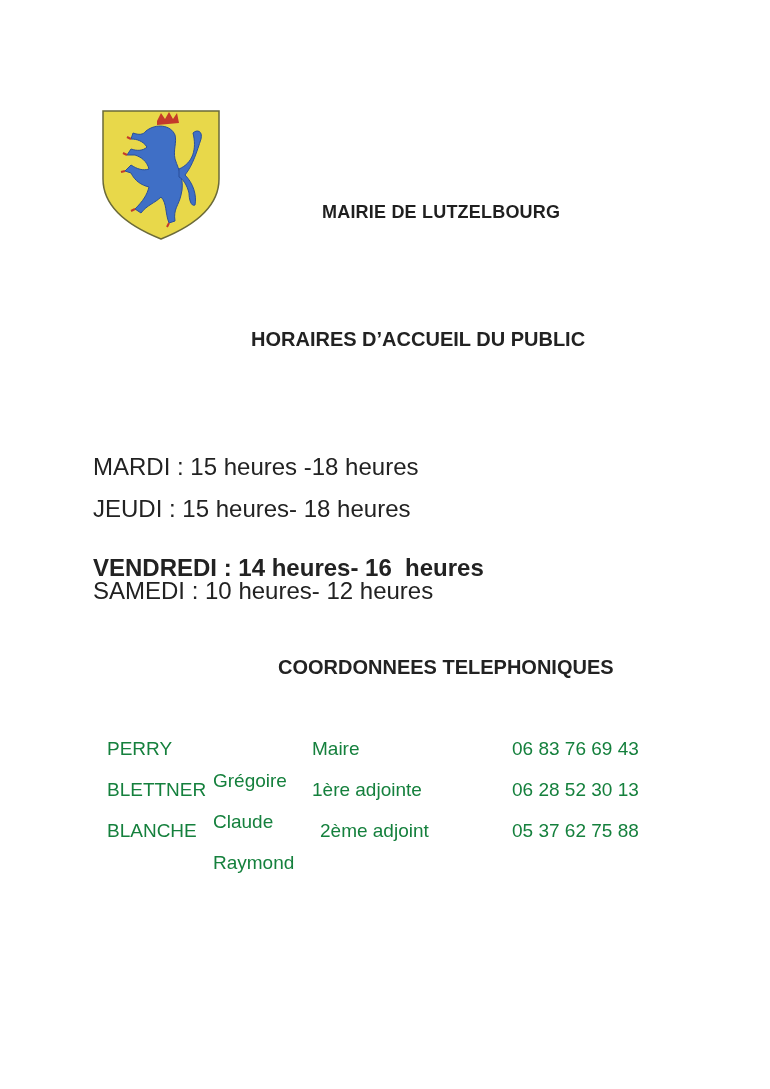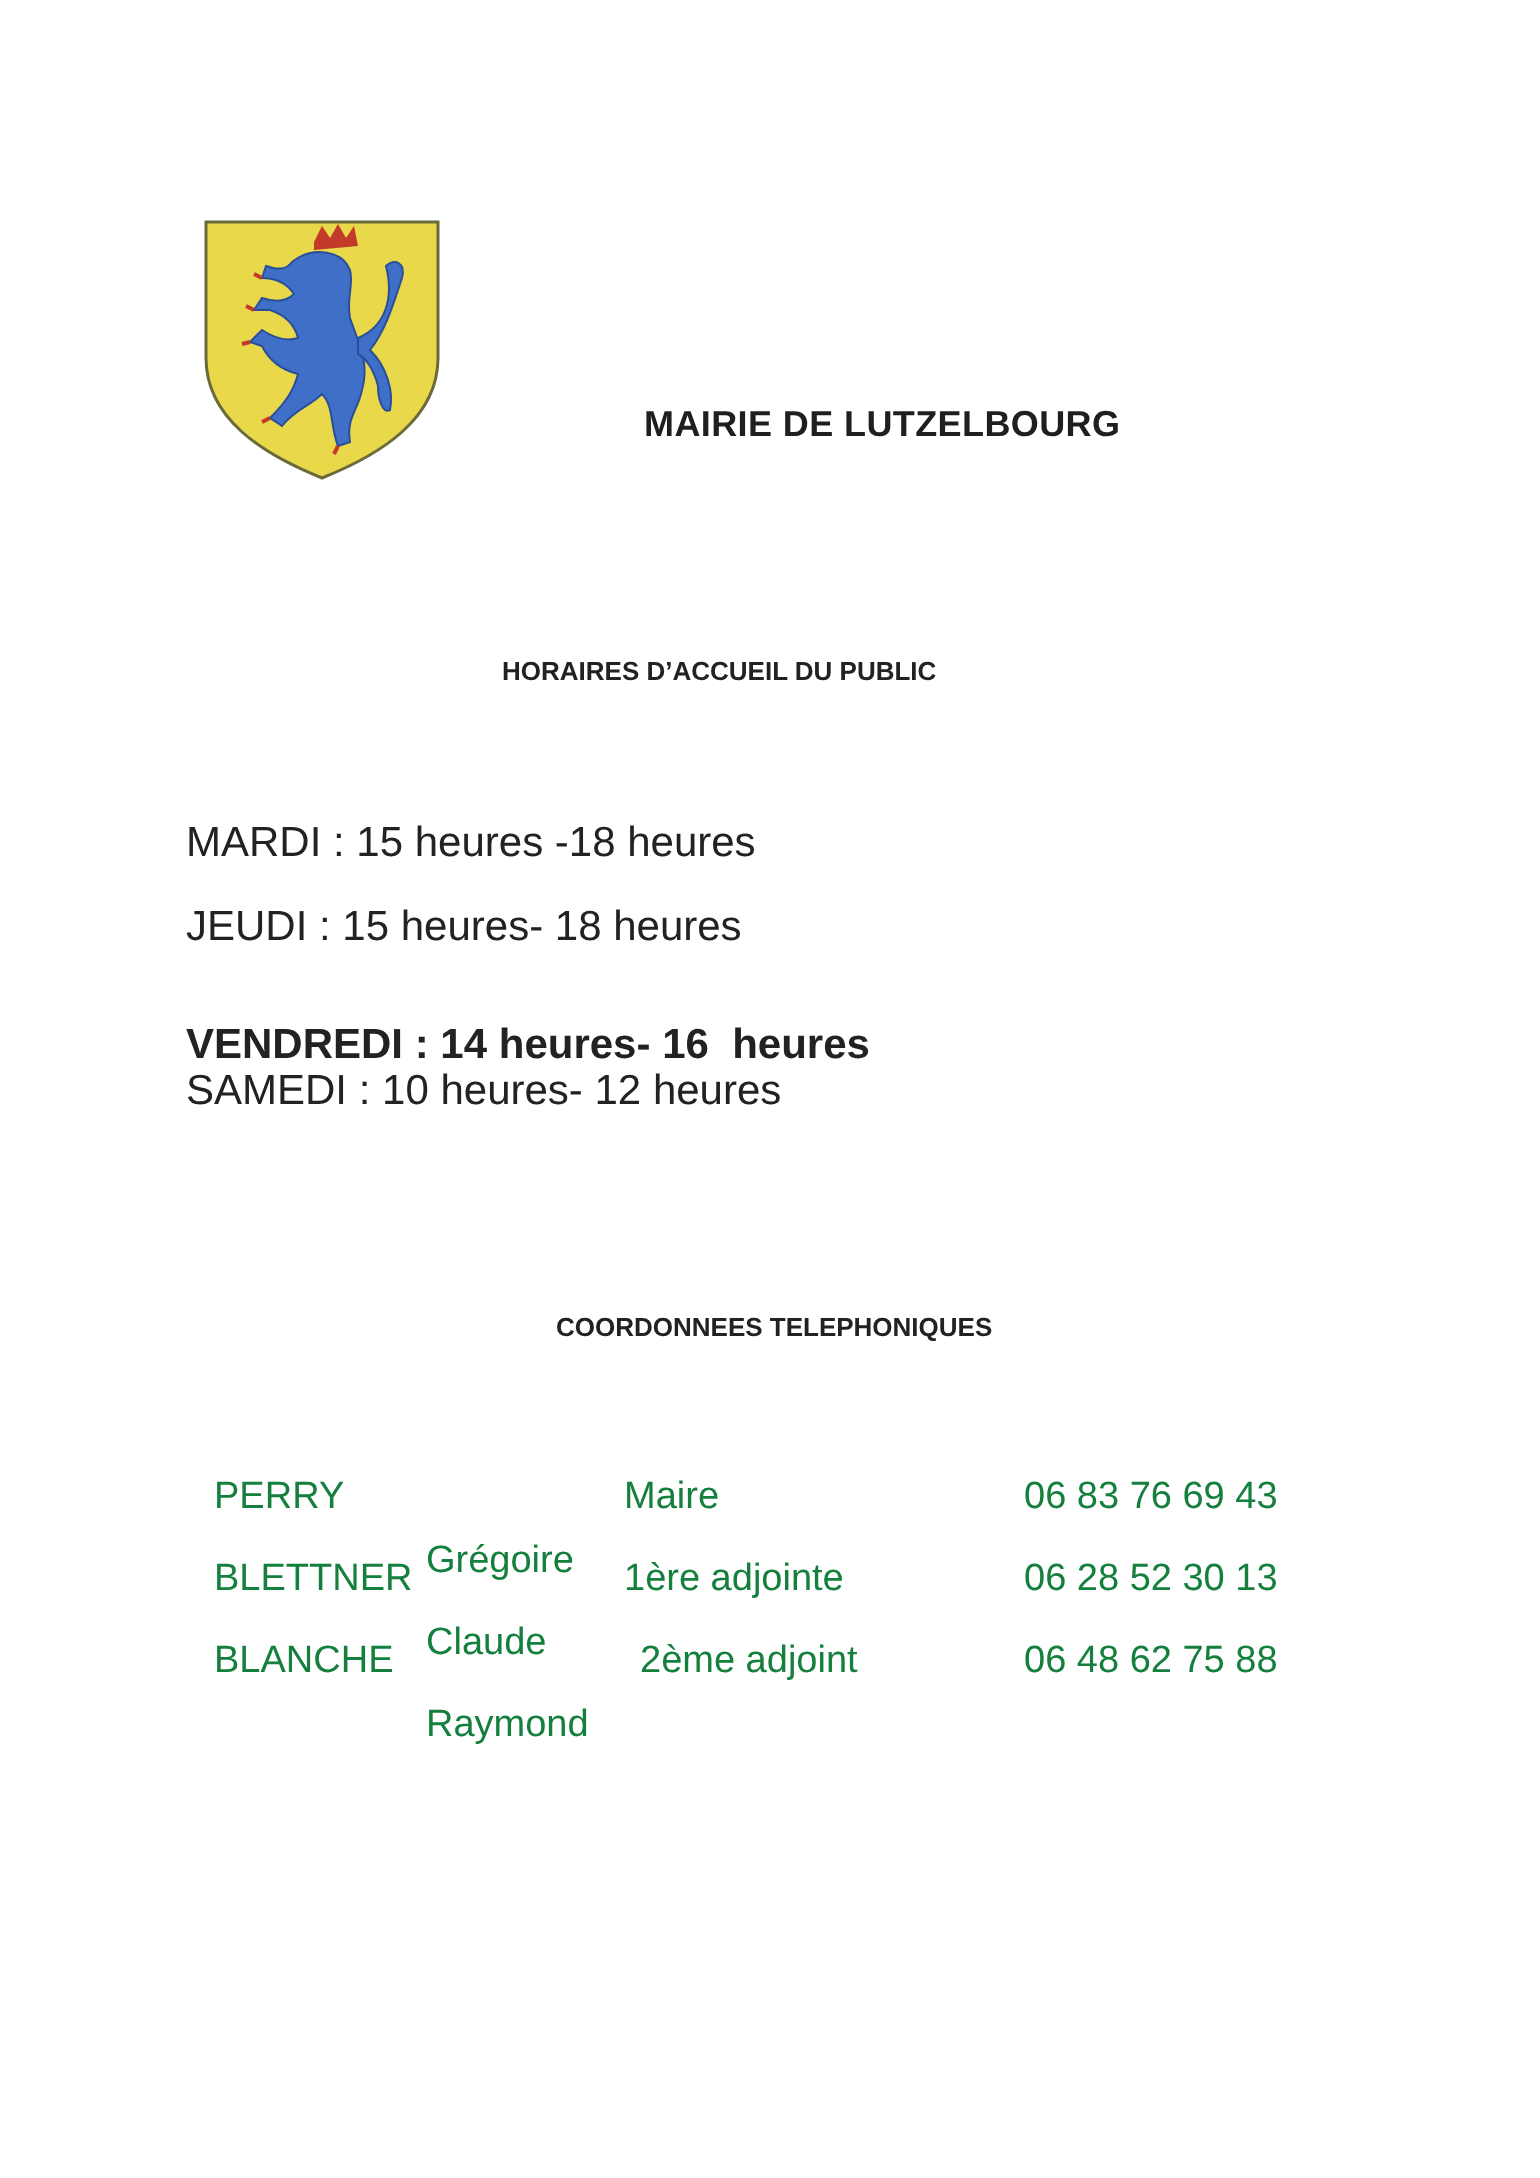--- a/index.html
+++ b/index.html
@@ -1,24 +1,24 @@
 <!DOCTYPE html>
 <html><head>
   <meta charset="utf-8">
   <style>
     html, body { margin: 0; padding: 0; background: #ffffff; }
     body { width: 770px; height: 1089px; position: relative; overflow: hidden;
            font-family: "Liberation Sans", "DejaVu Sans", sans-serif; color: #1f1f1f; }
     .abs { position: absolute; white-space: pre; }
     .crest { left: 92px; top: 91px; width: 120px; height: 132px; }
     .title { left: 322px; top: 202px; font-size: 18px; font-weight: bold; letter-spacing: 0.2px; }
-    .h2 { font-size: 13px; font-weight: bold; color: #222; }
+    .h2 { font-size: 20px; font-weight: bold; color: #222; }
     .h-hours { left: 251px; top: 328px; }
     .h-phone { left: 278px; top: 656px; }
-    .line { font-size: 21px; color: #222; }
+    .line { font-size: 24px; color: #222; margin-top: 43px; }
     .r0 { left: 93px; top: 410px; }
     .r1 { left: 93px; top: 452px; }
     .r2 { left: 93px; top: 511px; font-weight: bold; }
     .r3 { left: 93px; top: 534px; }
     .crow { font-size: 19px; color: #15803d; }
     .c-last { left: 107px; }
     .c-first { left: 213px; margin-top: 32px; }
     .c-role0 { left: 312px; }
     .c-role1 { left: 312px; }
     .c-role2 { left: 320px; text-align: center; }
@@ -64,14 +64,14 @@
 <div>
   <span class="abs crow c-last y1">BLETTNER</span>
   <span class="abs crow c-first y1">Claude</span>
   <span class="abs crow c-role1 y1">1ère adjointe</span>
   <span class="abs crow c-phone y1">06 28 52 30 13</span>
 </div>
 <div>
   <span class="abs crow c-last y2">BLANCHE</span>
   <span class="abs crow c-first y2">Raymond</span>
   <span class="abs crow c-role2 y2">2ème adjoint</span>
-  <span class="abs crow c-phone y2">06 48 62 75 88</span>
+  <span class="abs crow c-phone y2">05 37 62 75 88</span>
 </div>
 
 </body></html>

